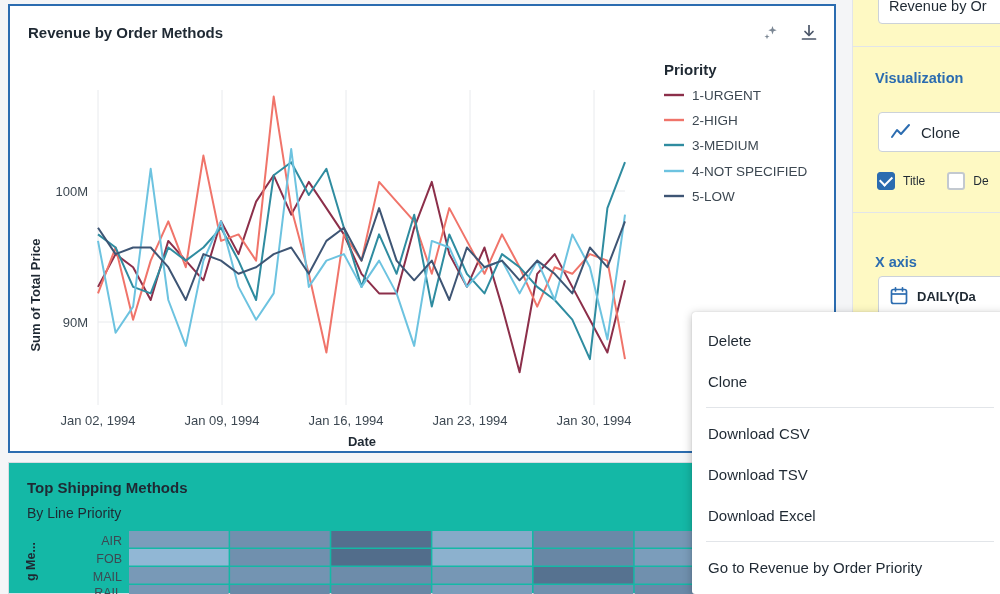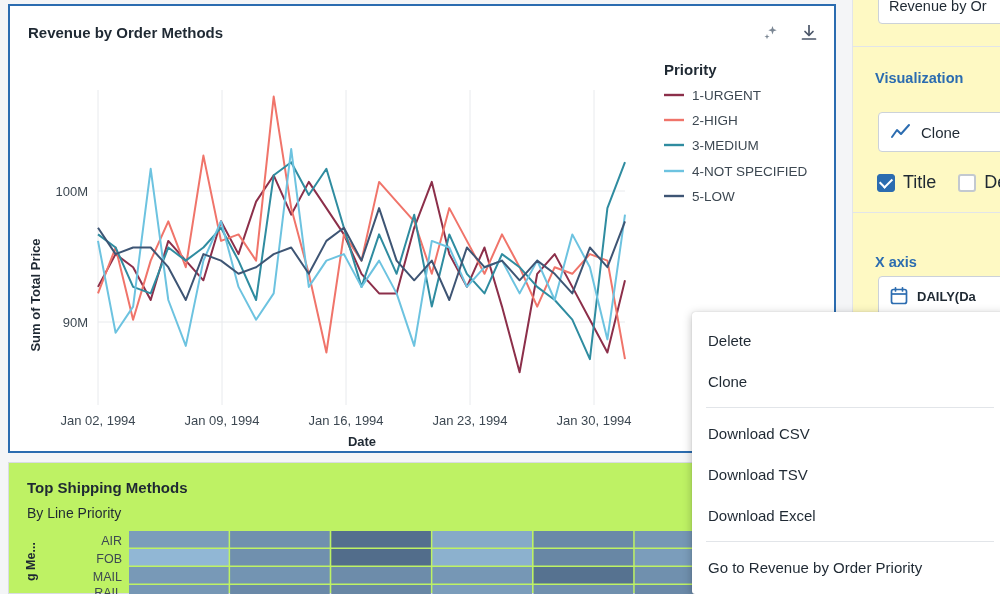--- a/index.html
+++ b/index.html
@@ -85,21 +85,21 @@
     font-family: "Liberation Sans", sans-serif;
   }
 
   
   .bottom-card {
     position: absolute;
     left: 8px;
     top: 462px;
     width: 828px;
     height: 132px;
-    background: #bef264;
+    background: #14b8a6;
     border: 1px solid #d8dce2;
     box-sizing: border-box;
   }
   .bottom-title {
     position: absolute;
     left: 18px;
     top: 16px;
     font-size: 15px;
     font-weight: bold;
     color: #1f2933;
@@ -211,21 +211,21 @@
   }
   .cbox.on { background: #2b6cb0; border: 1px solid #2b6cb0; }
   .cbox.off { background: #fff; border: 2px solid #c3c9d0; }
   .cbox .tick {
     width: 10px;
     height: 6px;
     border-left: 2px solid #fff;
     border-bottom: 2px solid #fff;
     transform: rotate(-45deg) translate(1px, -1px);
   }
-  .check-label { font-size: 18px; color: #1f2933; }
+  .check-label { font-size: 12px; color: #1f2933; }
   .xaxis-chip {
     position: absolute;
     left: 25px;
     top: 276px;
     width: 160px;
     height: 40px;
     border: 1px solid #ccd2d9;
     border-radius: 4px;
     background: #fff;
     display: flex;

